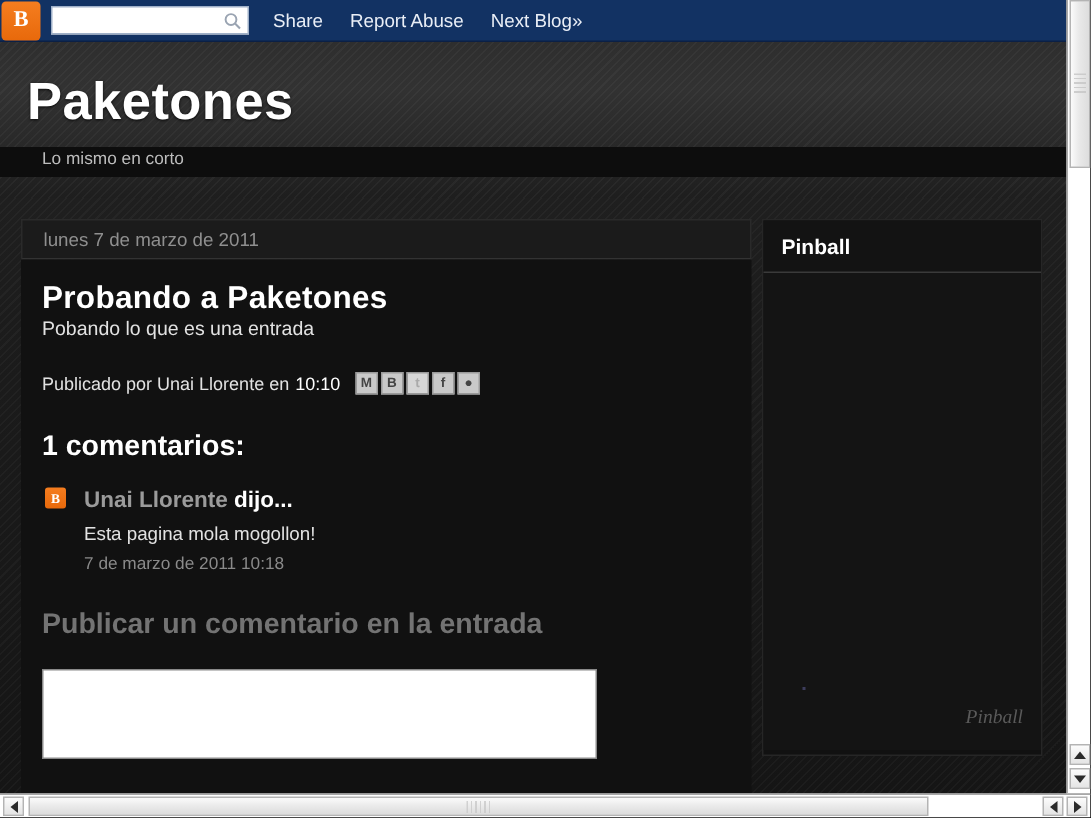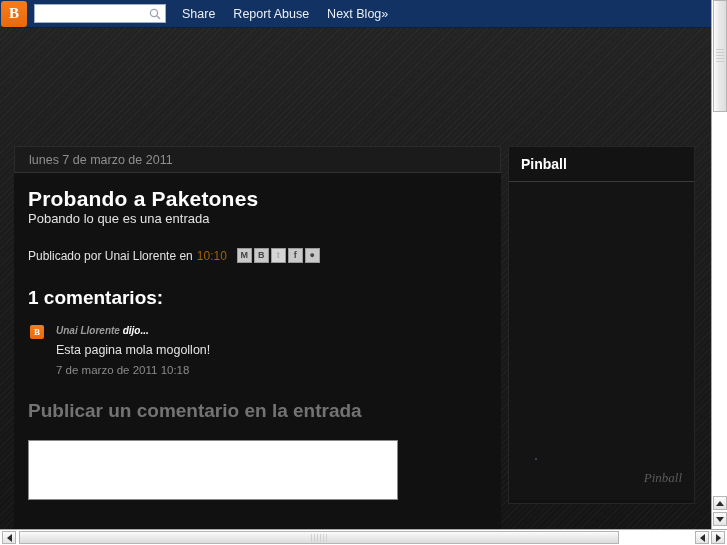--- a/index.html
+++ b/index.html
@@ -134,21 +134,21 @@
   #post-title {
     color: #ffffff; font-size: 21px; font-weight: bold;
     letter-spacing: 0.2px;
   }
   #post-text { color: #e2e2e2; font-size: 13px; margin-bottom: 22px; }
   #post-footer {
     display: flex; align-items: flex-end;
     font-size: 12px; color: #e2e2e2;
     margin-bottom: 24px;
   }
-  #post-footer .time { color: #a16207; margin-left: 4px; }
+  #post-footer .time { color: #ffffff; margin-left: 4px; }
   .share-icons { display: flex; margin-left: 10px; }
   .share-btn {
     width: 15px; height: 15px;
     margin-right: 2px;
     background: #c9c9c9;
     border: 1px solid #9a9a9a;
     display: flex; align-items: center; justify-content: center;
     font-size: 9px; font-weight: bold; color: #444;
     font-family: "Liberation Sans", sans-serif;
     line-height: 1;
@@ -166,21 +166,21 @@
   }
   .comment-avatar {
     position: absolute; left: -26px; top: 0px;
     width: 14px; height: 14px;
     background: linear-gradient(to bottom, #f57d1f, #e8690b);
     border-radius: 2px;
     color: #fff; font-size: 9px; font-weight: bold;
     display: flex; align-items: center; justify-content: center;
     font-family: "Liberation Serif", serif;
   }
-  .comment-author-line { font-size: 10px; margin-bottom: 7px; font-style: italic; }
+  .comment-author-line { font-size: 15px; margin-bottom: 7px; }
   .comment-author { color: #9b9b9b; font-weight: bold; }
   .comment-said { color: #ffffff; font-weight: bold; }
   .comment-text { color: #e2e2e2; font-size: 12.5px; margin-bottom: 7px; }
   .comment-ts { color: #8a8a8a; font-size: 11.5px; }
 
   #comment-form-heading {
     color: #737373; font-size: 19px; font-weight: bold;
     line-height: 1.35; margin-bottom: 16px; max-width: 340px;
   }
   #comment-textarea {
@@ -314,20 +314,25 @@
           </svg>
         </span>
       </div>
       <div class="nav-links">
         <a href="#">Share</a>
         <a href="#">Report Abuse</a>
         <a href="#">Next Blog»</a>
       </div>
     </div>
 
+    <div id="blog-header">
+      <div id="blog-title">Paketones</div>
+      <div id="desc-band"></div>
+      <div id="blog-desc">Lo mismo en corto</div>
+    </div>
 
     <div id="main-col">
 
       <div id="date-band">
         <span id="date-text">lunes 7 de marzo de 2011</span>
       </div>
 
       <div id="post-body">
         <h1 id="post-title">Probando a Paketones</h1>
         <p id="post-text">Pobando lo que es una entrada</p>

